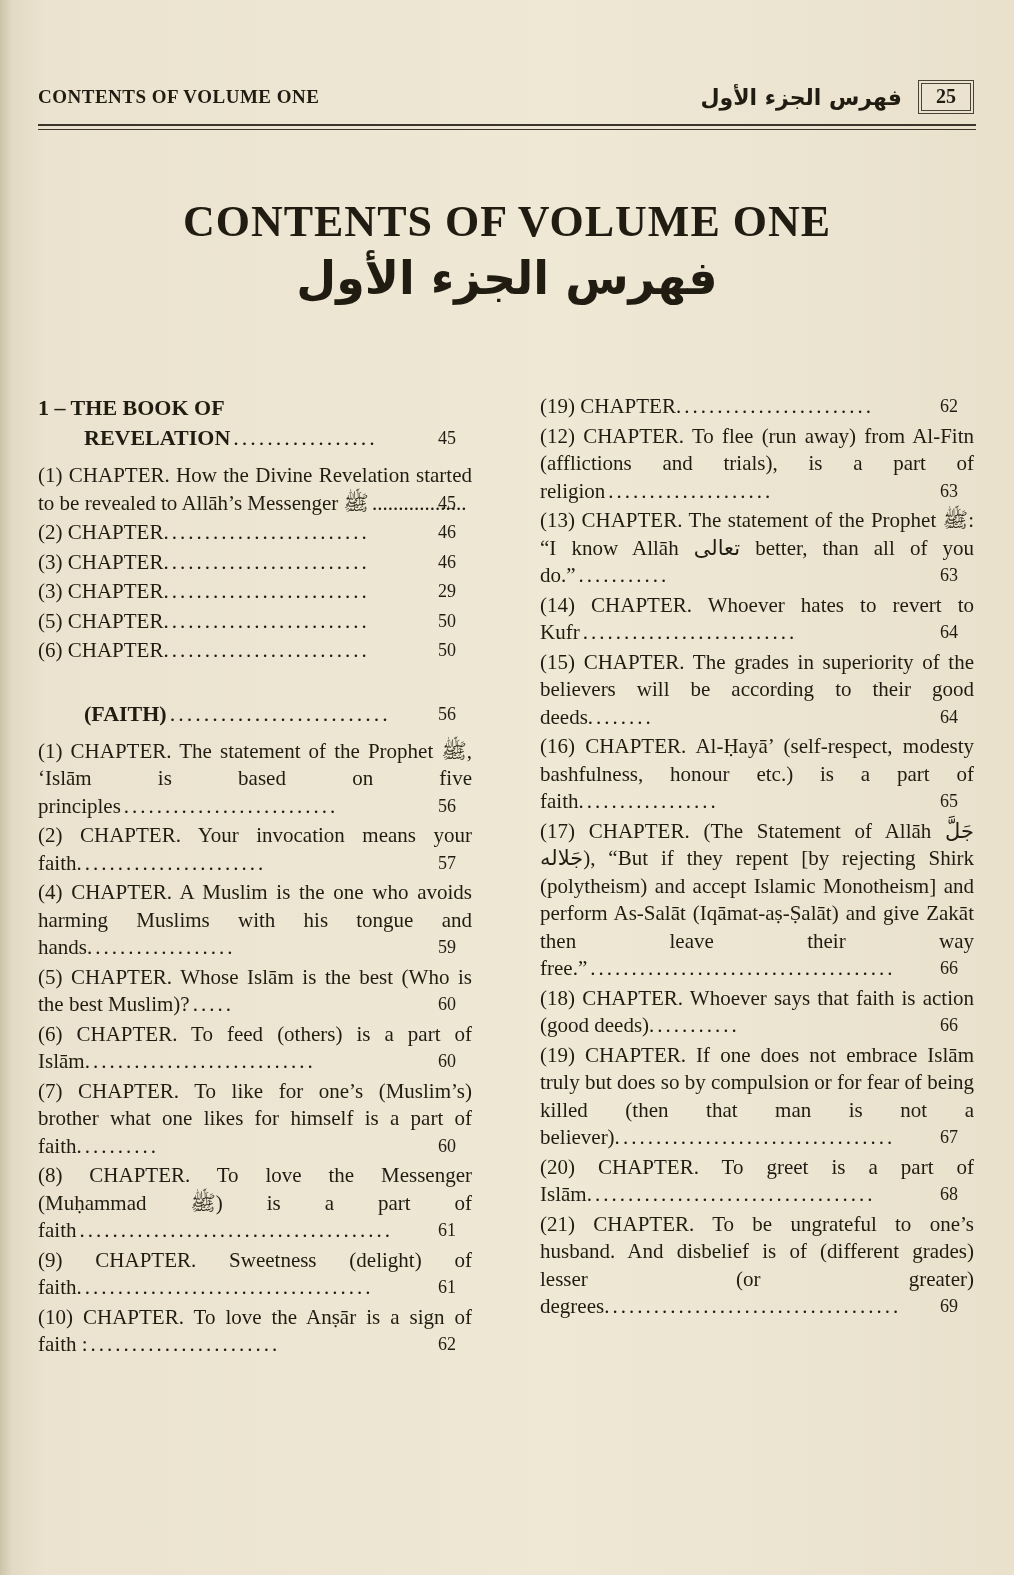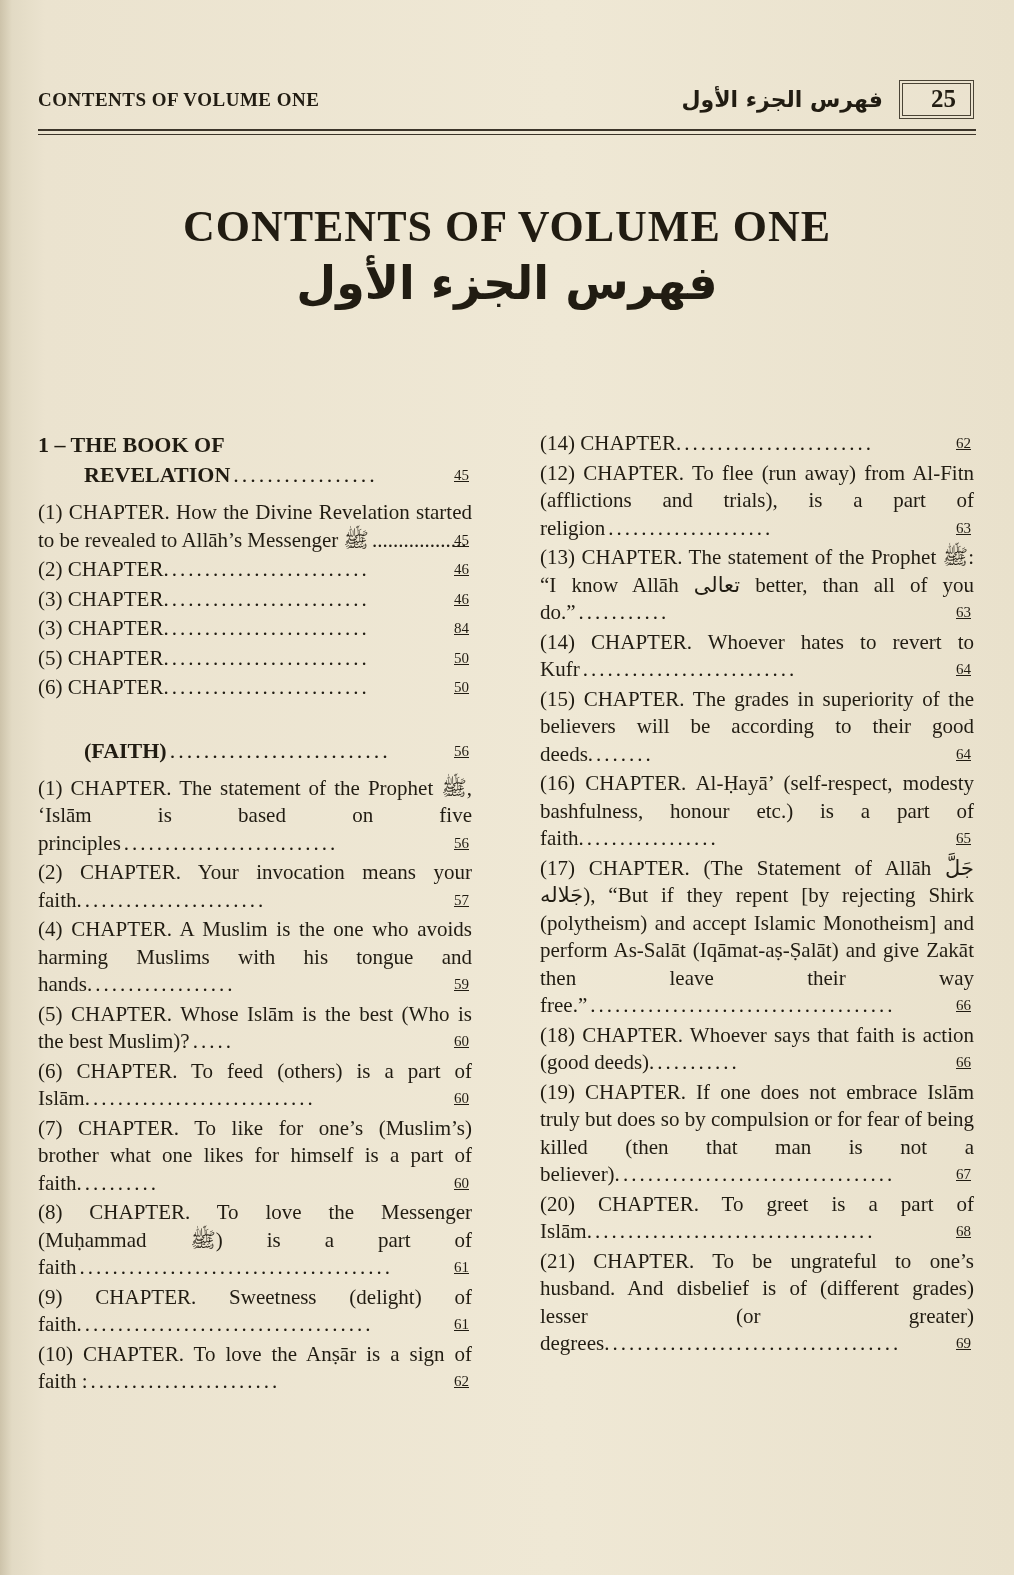--- a/index.html
+++ b/index.html
@@ -39,23 +39,23 @@
   .rh-arabic {
     font-family: "DejaVu Sans", sans-serif;
     font-weight: bold;
     font-size: 22px;
     direction: rtl;
   }
   .page-num-box {
     margin-left: 16px;
     border: 4px double #46ureshi;
     border: 4px double #4a4436;
-    padding: 1px 14px 2px 28px;
+    padding: 1px 14px 2px 14px;
     font-weight: bold;
-    font-size: 25px;
+    font-size: 20px;
     background: rgba(255,255,255,0.06);
   }
   .double-rule {
     margin: 10px 38px 0 38px;
     height: 3px;
     border-top: 2.5px solid #3c352a;
     border-bottom: 1.5px solid #3c352a;
   }
   
   .main-title {
@@ -69,40 +69,39 @@
     margin-top: 4px;
     text-align: center;
     font-family: "DejaVu Sans", sans-serif;
     font-weight: bold;
     font-size: 46px;
     direction: rtl;
   }
   
   .columns {
     display: flex;
-    margin: 120px 40px 0 38px;
+    margin: 88px 40px 0 38px;
     gap: 68px;
   }
   .col {
     width: 444px;
   }
   .entry {
     position: relative;
     font-size: 21px;
     line-height: 27.5px;
     text-align: justify;
     margin-bottom: 2px;
   }
   .entry .page-ref {
     position: absolute;
-    right: 3px;
+    right: 16px;
     bottom: 0;
     font-weight: normal;
-    font-size: 15px;
-    text-decoration: underline;
+    font-size: 18px;
   }
   .entry .dots {
     letter-spacing: 3px;
     padding-left: 3px;
     white-space: nowrap;
   }
   .entry.section {
     font-weight: bold;
     font-size: 22px;
     line-height: 30px;
@@ -141,38 +140,38 @@
 
   <div class="columns">
     <div class="col" id="col-left">
         <div class="entry section">
           <div>1 – THE BOOK OF</div>
           <div class="s-line2"><span>REVELATION</span><span class="dots">.................</span><span class="page-ref">45</span></div>
         </div>
         <div class="entry chapter"><span>(1) CHAPTER. How the Divine Revelation started to be revealed to Allāh’s Messenger ﷺ</span><span class="dots">..................</span><span class="page-ref">45</span></div>
         <div class="entry chapter"><span>(2) CHAPTER.</span><span class="dots">........................</span><span class="page-ref">46</span></div>
         <div class="entry chapter"><span>(3) CHAPTER.</span><span class="dots">........................</span><span class="page-ref">46</span></div>
-        <div class="entry chapter"><span>(3) CHAPTER.</span><span class="dots">........................</span><span class="page-ref">84</span></div>
+        <div class="entry chapter"><span>(3) CHAPTER.</span><span class="dots">........................</span><span class="page-ref">29</span></div>
         <div class="entry chapter"><span>(5) CHAPTER.</span><span class="dots">........................</span><span class="page-ref">50</span></div>
         <div class="entry chapter"><span>(6) CHAPTER.</span><span class="dots">........................</span><span class="page-ref">50</span></div>
         <div class="entry section">
           <div class="s-line2"><span>(FAITH)</span><span class="dots">..........................</span><span class="page-ref">56</span></div>
         </div>
         <div class="entry chapter"><span>(1) CHAPTER. The statement of the Prophet ﷺ, ‘Islām is based on five principles</span><span class="dots">..........................</span><span class="page-ref">56</span></div>
         <div class="entry chapter"><span>(2) CHAPTER. Your invocation means your faith.</span><span class="dots">......................</span><span class="page-ref">57</span></div>
         <div class="entry chapter"><span>(4) CHAPTER. A Muslim is the one who avoids harming Muslims with his tongue and hands.</span><span class="dots">.................</span><span class="page-ref">59</span></div>
         <div class="entry chapter"><span>(5) CHAPTER. Whose Islām is the best (Who is the best Muslim)?</span><span class="dots">.....</span><span class="page-ref">60</span></div>
         <div class="entry chapter"><span>(6) CHAPTER. To feed (others) is a part of Islām.</span><span class="dots">...........................</span><span class="page-ref">60</span></div>
         <div class="entry chapter"><span>(7) CHAPTER. To like for one’s (Muslim’s) brother what one likes for himself is a part of faith.</span><span class="dots">.........</span><span class="page-ref">60</span></div>
         <div class="entry chapter"><span>(8) CHAPTER. To love the Messenger (Muḥammad ﷺ) is a part of faith</span><span class="dots">......................................</span><span class="page-ref">61</span></div>
         <div class="entry chapter"><span>(9) CHAPTER. Sweetness (delight) of faith.</span><span class="dots">...................................</span><span class="page-ref">61</span></div>
         <div class="entry chapter"><span>(10) CHAPTER. To love the Anṣār is a sign of faith :</span><span class="dots">.......................</span><span class="page-ref">62</span></div>
       </div>
     <div class="col" id="col-right">
-        <div class="entry chapter"><span>(14) CHAPTER.</span><span class="dots">.......................</span><span class="page-ref">62</span></div>
+        <div class="entry chapter"><span>(19) CHAPTER.</span><span class="dots">.......................</span><span class="page-ref">62</span></div>
         <div class="entry chapter"><span>(12) CHAPTER. To flee (run away) from Al-Fitn (afflictions and trials), is a part of religion</span><span class="dots">....................</span><span class="page-ref">63</span></div>
         <div class="entry chapter"><span>(13) CHAPTER. The statement of the Prophet ﷺ: “I know Allāh تعالى better, than all of you do.”</span><span class="dots">...........</span><span class="page-ref">63</span></div>
         <div class="entry chapter"><span>(14) CHAPTER. Whoever hates to revert to Kufr</span><span class="dots">..........................</span><span class="page-ref">64</span></div>
         <div class="entry chapter"><span>(15) CHAPTER. The grades in superiority of the believers will be according to their good deeds.</span><span class="dots">.......</span><span class="page-ref">64</span></div>
         <div class="entry chapter"><span>(16) CHAPTER. Al-Ḥayā’ (self-respect, modesty bashfulness, honour etc.) is a part of faith.</span><span class="dots">................</span><span class="page-ref">65</span></div>
         <div class="entry chapter"><span>(17) CHAPTER. (The Statement of Allāh جَلَّ جَلاله), “But if they repent [by rejecting Shirk (polytheism) and accept Islamic Monotheism] and perform As-Salāt (Iqāmat-aṣ-Ṣalāt) and give Zakāt then leave their way free.”</span><span class="dots">.....................................</span><span class="page-ref">66</span></div>
         <div class="entry chapter"><span>(18) CHAPTER. Whoever says that faith is action (good deeds).</span><span class="dots">..........</span><span class="page-ref">66</span></div>
         <div class="entry chapter"><span>(19) CHAPTER. If one does not embrace Islām truly but does so by compulsion or for fear of being killed (then that man is not a believer).</span><span class="dots">.................................</span><span class="page-ref">67</span></div>
         <div class="entry chapter"><span>(20) CHAPTER. To greet is a part of Islām.</span><span class="dots">..................................</span><span class="page-ref">68</span></div>
         <div class="entry chapter"><span>(21) CHAPTER. To be ungrateful to one’s husband. And disbelief is of (different grades) lesser (or greater) degrees.</span><span class="dots">...................................</span><span class="page-ref">69</span></div>

